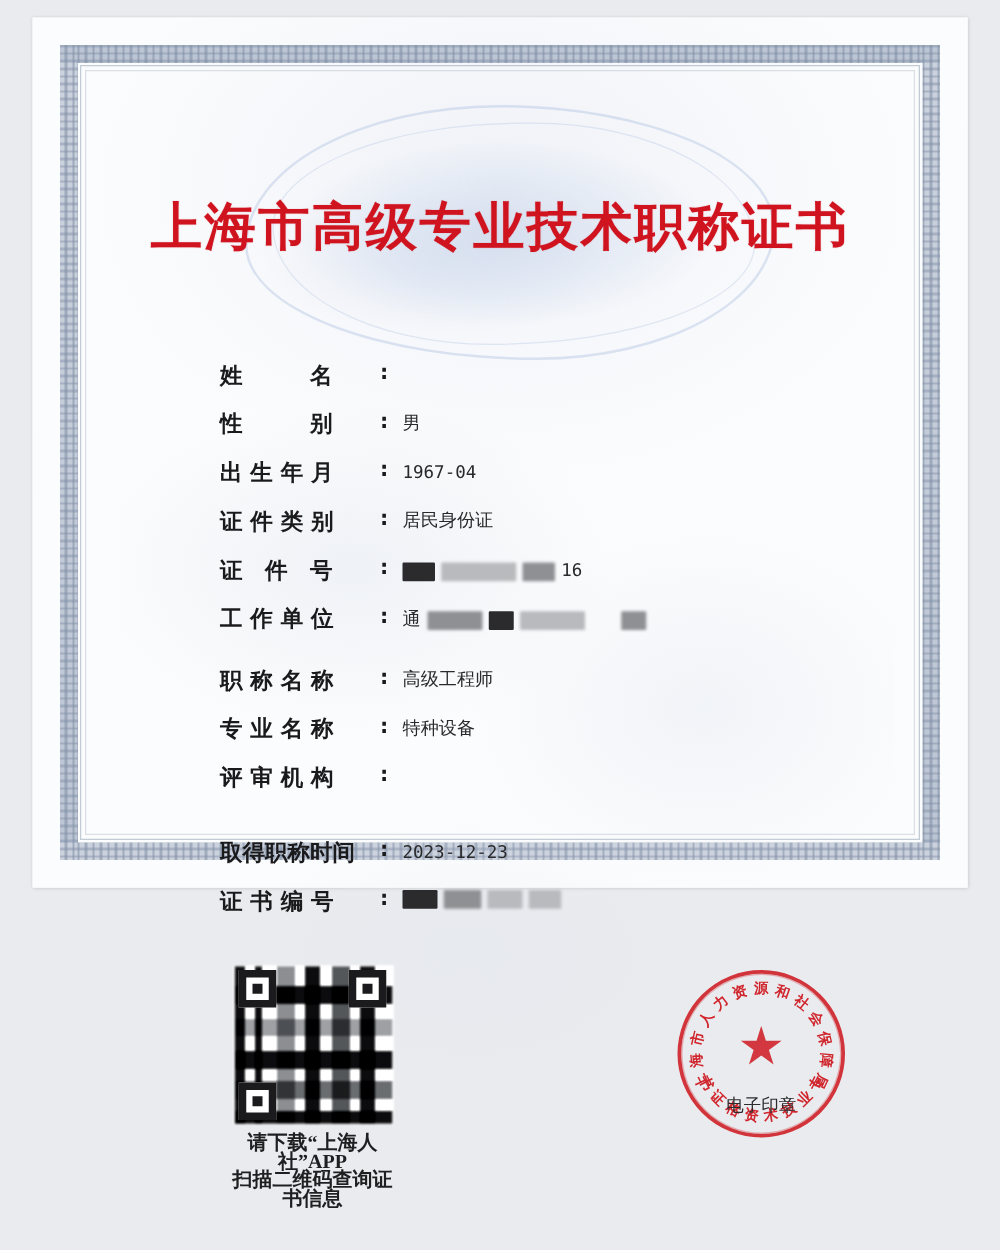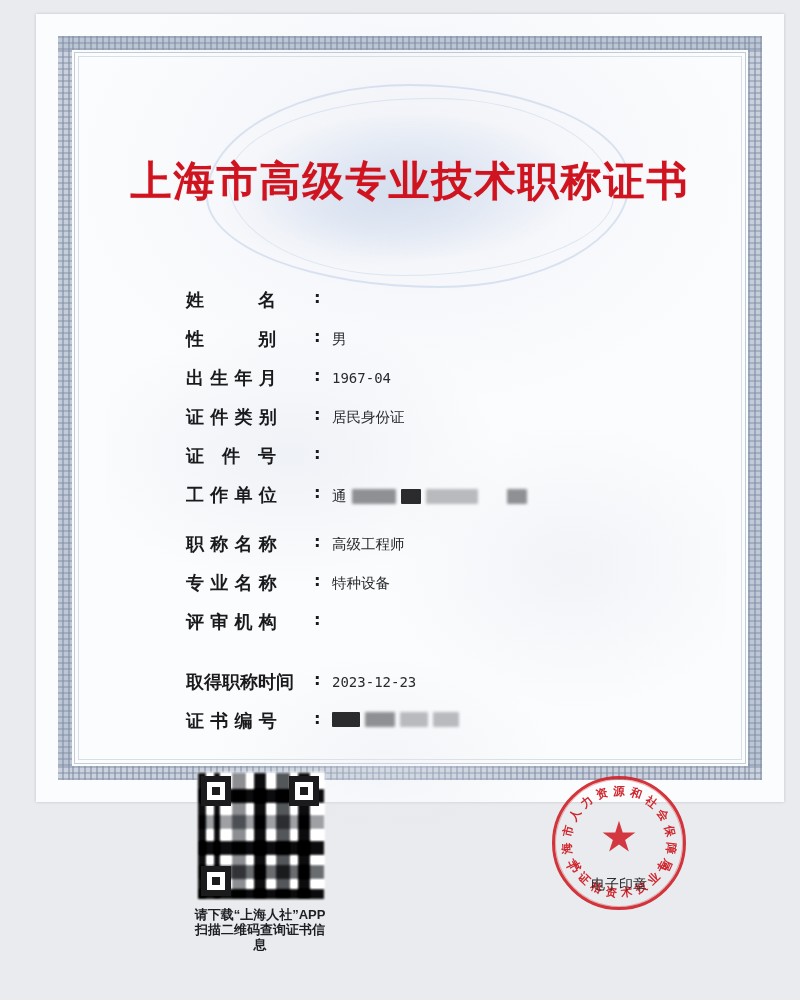--- a/index.html
+++ b/index.html
@@ -20,26 +20,25 @@
     height: 1000px;
     background: #e9ebee;
   }
 
   
   #paper {
     position: absolute;
     left: 26px;
     top: 14px;
     width: 748px;
-    height: 788px;
+    height: 696px;
     background:
       radial-gradient(ellipse 340px 240px at 50% 20%, #eef1f7 0%, #f7f8fb 55%, #fbfcfd 100%),
       linear-gradient(180deg, #fdfdfe 0%, #f8f9fb 50%, #fbfbfc 100%);
     box-shadow: 0 0 3px rgba(0,0,0,0.18);
-    margin-left: 10px;
   }
 
   
   #border-frame {
     position: absolute;
     left: 22px;
     top: 22px;
     right: 22px;
     bottom: 22px;
     border: 14px solid transparent;
@@ -235,22 +234,22 @@
   }
   .qr-finder::after {
     content: "";
     position: absolute;
     left: 5px; top: 5px;
     width: 8px; height: 8px;
     background: #1b1b1d;
   }
   #qr-caption {
     margin-top: 7px;
-    font-family: Liberation Sans, sans-serif;
-    font-size: 13px;
+    font-family: Liberation Serif, serif;
+    font-size: 16px;
     color: #1f1f22;
     line-height: 15px;
     font-weight: bold;
     white-space: pre-line;
   }
 
   
   #seal {
     position: absolute;
     left: 516px;
@@ -345,20 +344,26 @@
 
       <div class="field-row">
         <div class="field-label">证 件 类 别</div>
         <div class="field-colon">:</div>
         <div class="field-value">居民身份证</div>
       </div>
 
       <div class="field-row">
         <div class="field-label">证　件　号</div>
         <div class="field-colon">:</div>
+        <div class="redact-row">
+          <span class="redact dark" style="width:26px"></span>
+          <span class="redact light blur" style="width:60px"></span>
+          <span class="redact mid blur" style="width:26px"></span>
+          <span class="field-value mono" style="padding-top:0">16</span>
+        </div>
       </div>
 
       <div class="field-row">
         <div class="field-label">工 作 单 位</div>
         <div class="field-colon">:</div>
         <div class="redact-row">
           <span class="field-value" style="padding-top:0">通</span>
           <span class="redact mid blur" style="width:44px"></span>
           <span class="redact dark" style="width:20px"></span>
           <span class="redact light blur" style="width:52px"></span>

